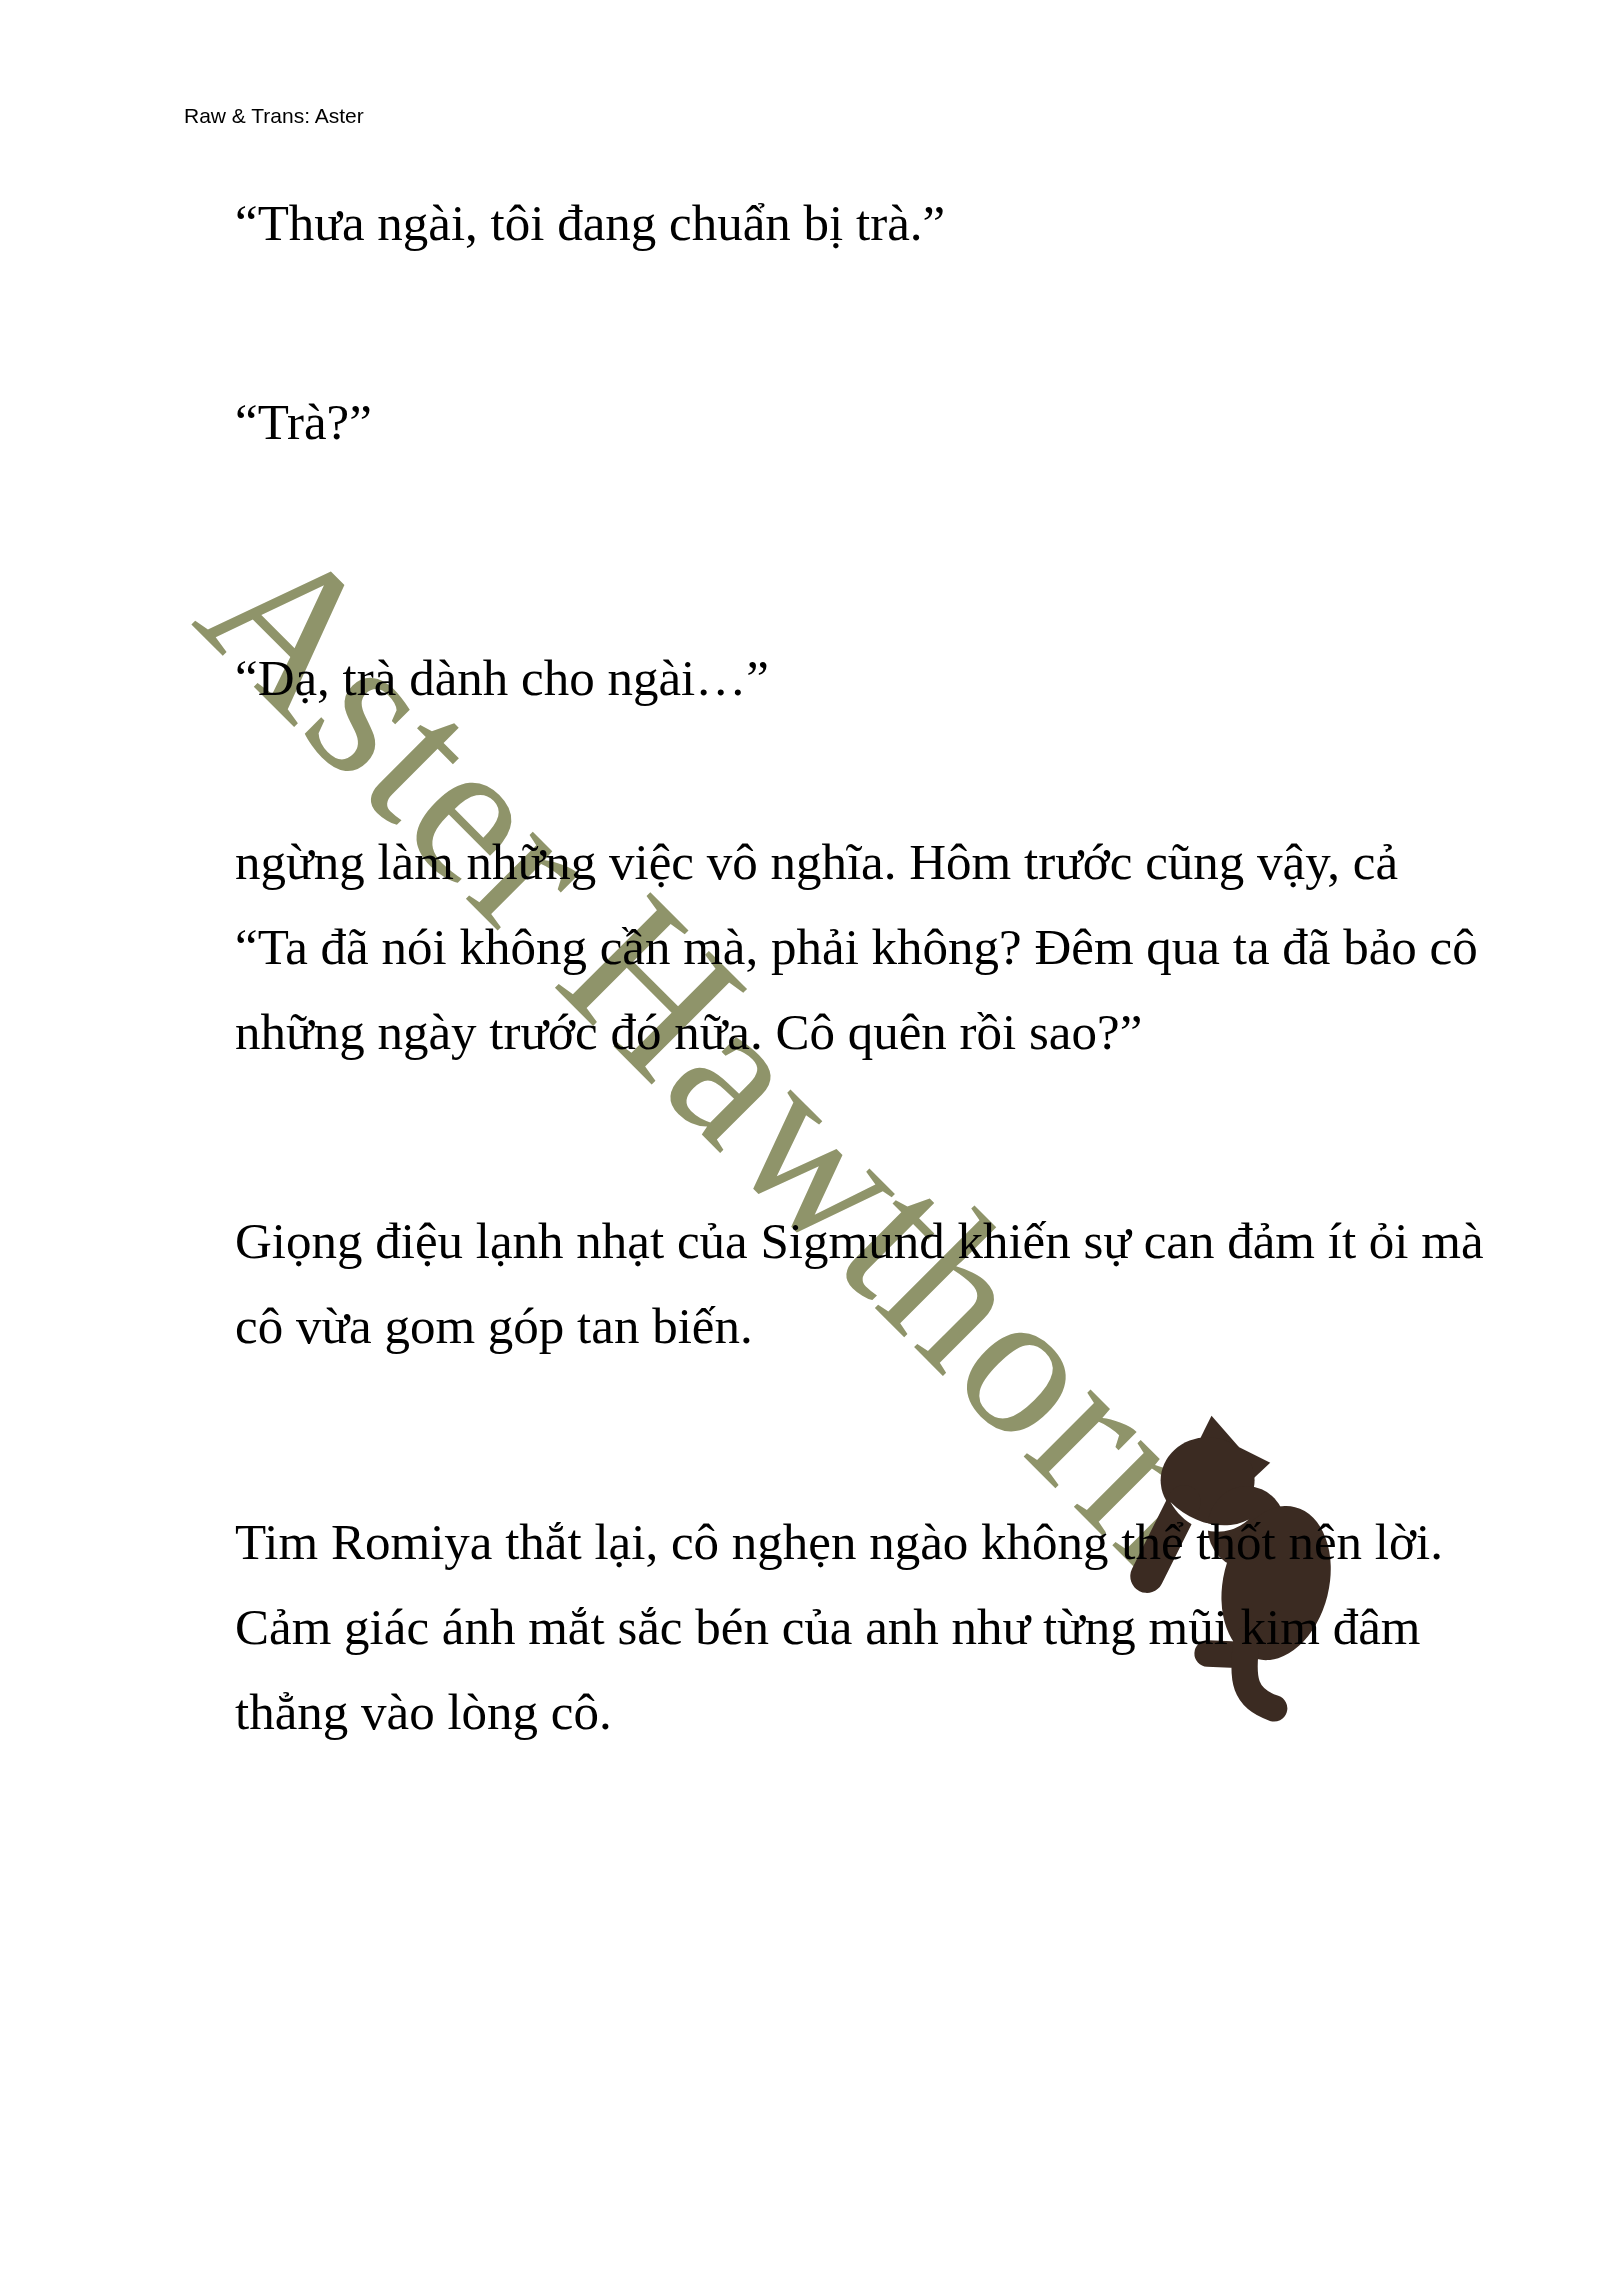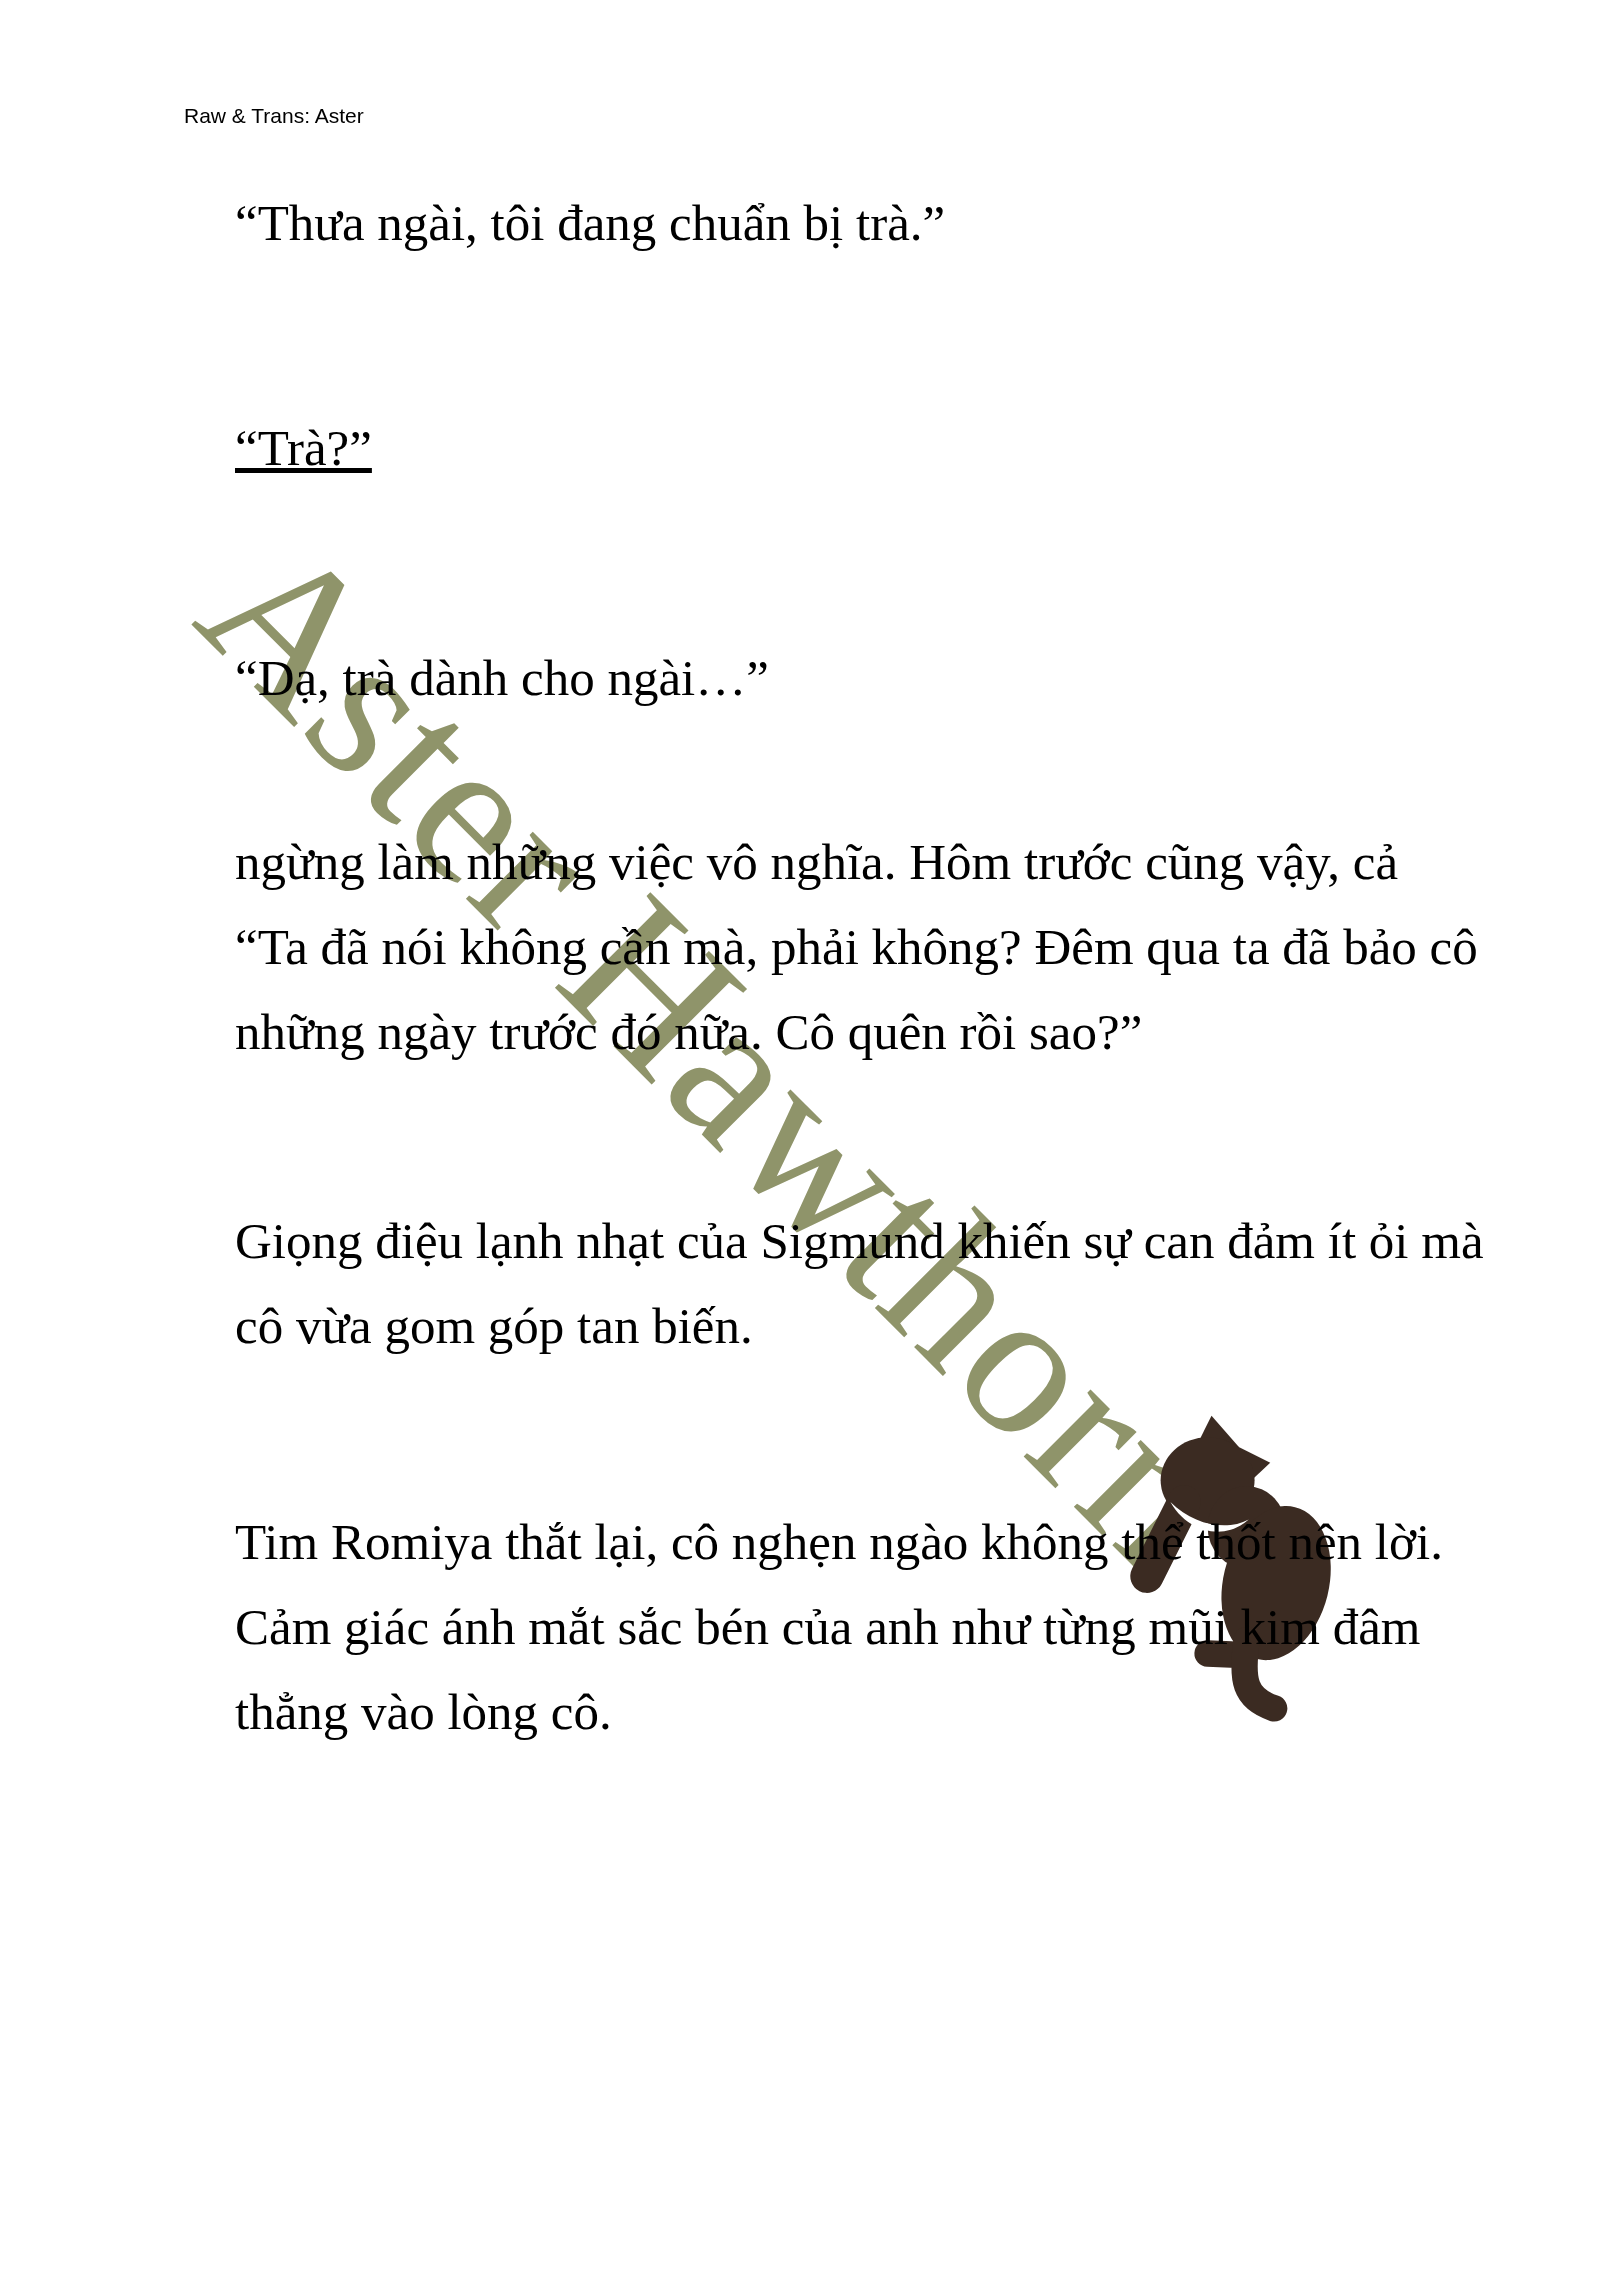--- a/index.html
+++ b/index.html
@@ -46,21 +46,21 @@
     left:198px;
     width:1304px;
     font-family:"Liberation Serif",serif;
     font-size:51px;
     line-height:85px;
     color:var(--text-black,#000);
     z-index:3;
     margin-left:37px;
   }
   .para .line{white-space:nowrap;}
-  .p1{top:181px;} .p2{top:406px;text-decoration:underline;} .p3{top:636px;}
+  .p1{top:181px;} .p2{top:380px;} .p3{top:636px;}
   .p4{top:820px;} .p5{top:1199px;} .p6{top:1500px;}
 </style>
 </head>
 <body>
 
 <div class="page">
 
   <div class="watermark">Aster Hawthorn</div>
 
   <svg class="cat" viewBox="0 0 280 380" aria-hidden="true">

